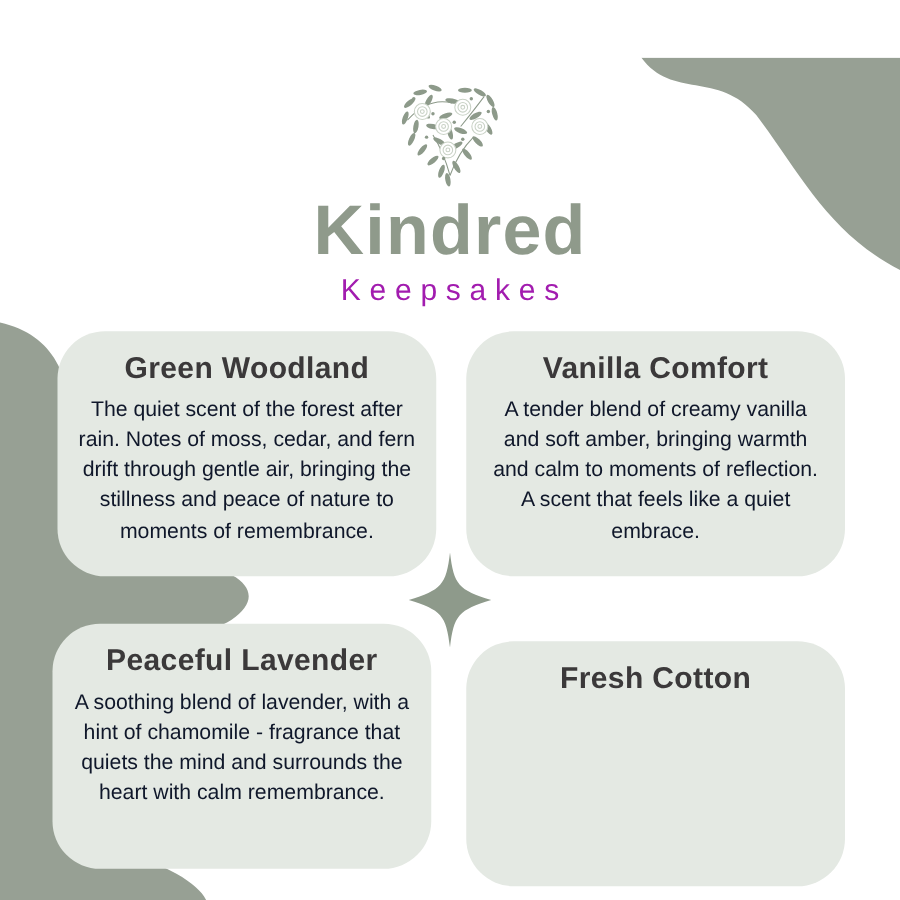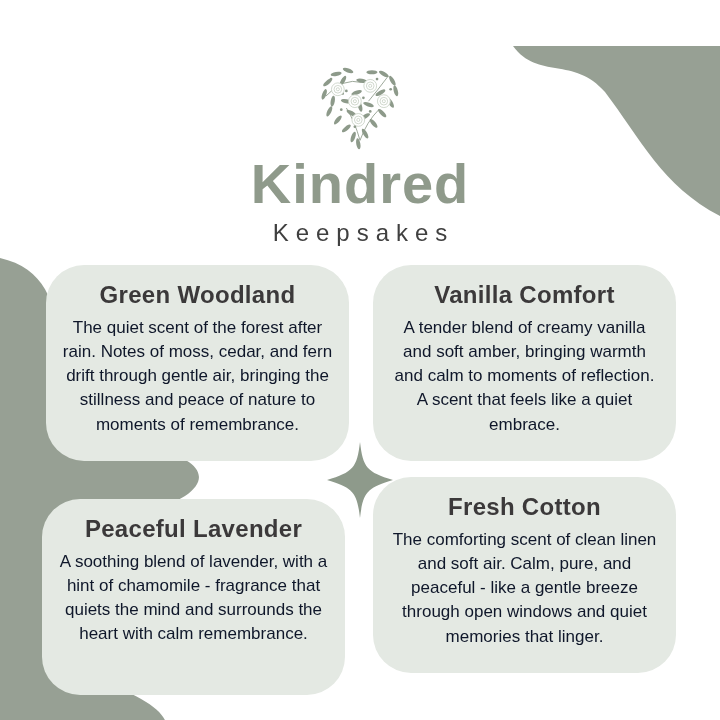--- a/index.html
+++ b/index.html
@@ -8,31 +8,31 @@
     overflow:hidden;font-family:"Liberation Sans",sans-serif;margin-top:46px;
   }
   .bg-layer{position:absolute;left:0;top:0;width:720px;height:720px;pointer-events:none;}
   .logo-block{position:absolute;top:16px;left:0;width:720px;text-align:center;}
   .heart-logo{display:block;margin:0 auto;width:108px;height:92px;}
   .brand-name{
     font-size:56px;font-weight:800;color:#8F9A8B;line-height:1.0;
     letter-spacing:1px;margin-top:2px;
   }
   .brand-tagline{
-    font-size:24px;font-weight:400;color:#404040;letter-spacing:7px;
+    font-size:24px;font-weight:400;color:#a21caf;letter-spacing:7px;
     margin-top:7px;padding-left:7px;text-align:center;
   }
   .card{
     position:absolute;width:303px;min-height:196px;background:#E4E9E3;
     border-radius:38px;text-align:center;padding:13px 16px;box-sizing:border-box;
   }
   .card-1{left:46px;top:219px;}
   .card-2{left:373px;top:219px;}
   .card-3{left:42px;top:453px;}
-  .card-4{left:373px;top:431px;}
+  .card-4{left:373px;top:467px;}
   .card-title{
     font-size:24px;font-weight:700;color:#3B393A;margin:3px 0 7px 0;
     letter-spacing:0.3px;
   }
   .card-text{
     font-size:17px;line-height:1.42;color:#0f172a;margin:0;
   }
   .sparkle{position:absolute;left:327px;top:396px;width:66px;height:76px;}
 </style>
 </head>
@@ -137,20 +137,19 @@
     <p class="card-text">A tender blend of creamy vanilla and soft amber, bringing warmth and calm to moments of reflection. A scent that feels like a quiet embrace.</p>
   </div>
 
   <div class="card card-3">
     <h2 class="card-title">Peaceful Lavender</h2>
     <p class="card-text">A soothing blend of lavender, with a hint of chamomile - fragrance that quiets the mind and surrounds the heart with calm remembrance.</p>
   </div>
 
   <div class="card card-4">
     <h2 class="card-title">Fresh Cotton</h2>
-    <p class="card-text">The comforting scent of clean linen and soft air. Calm, pure, and peaceful - like a gentle breeze through open windows and quiet memories that linger.</p>
   </div>
 
   <svg class="sparkle" viewBox="0 0 66 76" aria-hidden="true">
     <path fill="#8E9A8B" d="M33,0 C36,26 40,30 66,38 C40,46 36,50 33,76 C30,50 26,46 0,38 C26,30 30,26 33,0 Z"></path>
   </svg>
 
 </div>
 
 </body></html>

